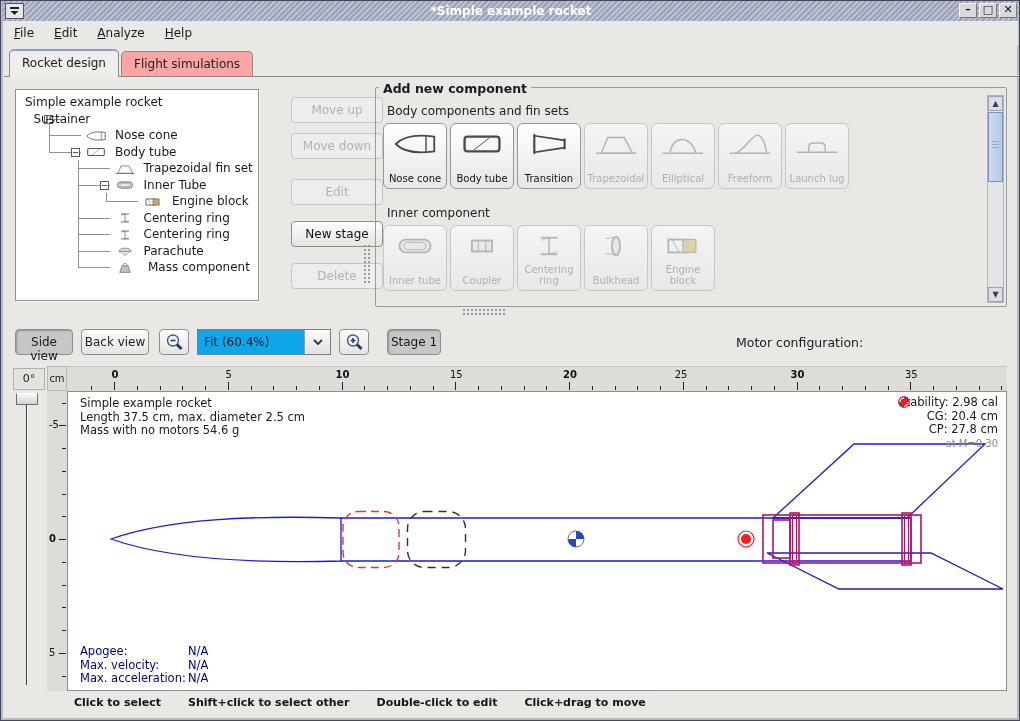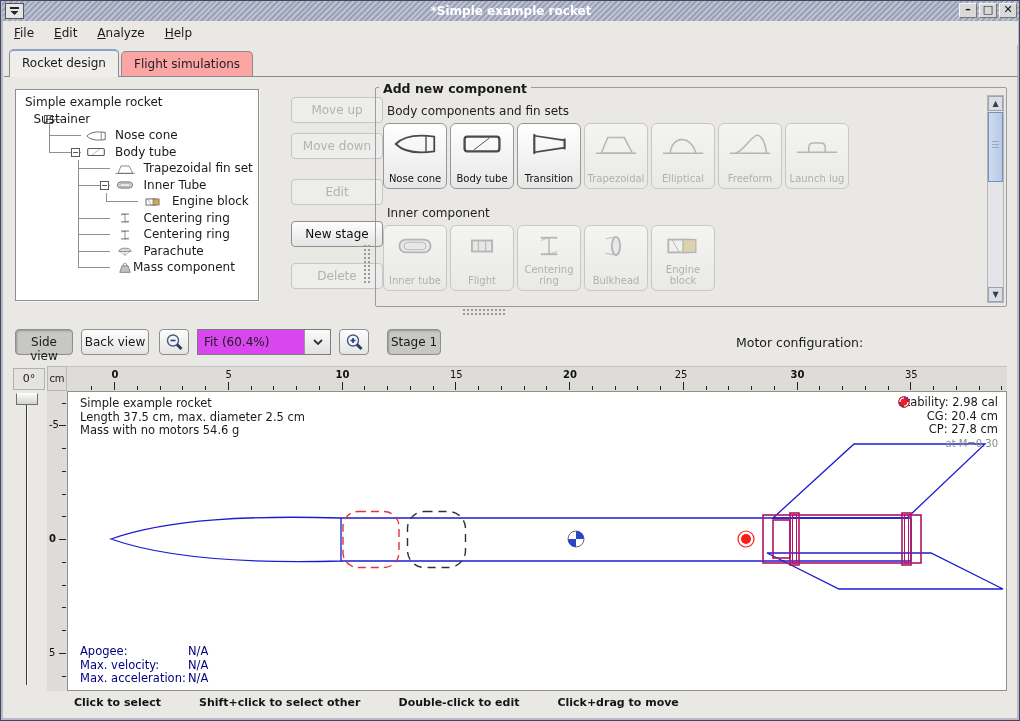--- a/index.html
+++ b/index.html
@@ -71,21 +71,21 @@
   .grip-h { position:absolute; left:461px; top:307px; width:44px; height:7px;
             background-image:radial-gradient(#9a9a9a 30%, transparent 32%); background-size:4px 4px; }
 
   
   .tbtn { position:absolute; top:328px; height:26px; border-radius:4px; text-align:center; padding-top:5px; font-size:12px;
           background:linear-gradient(#fdfdfd,#e4e4e4); border:1px solid #8f8f8f; }
   .tbtn.pressed { background:#c7c7c5; box-shadow:inset 1px 1px 2px rgba(0,0,0,.25); }
   .icon-btn { position:absolute; top:328px; width:30px; height:26px; border-radius:4px;
               background:linear-gradient(#fdfdfd,#e4e4e4); border:1px solid #8f8f8f;
               display:flex; align-items:center; justify-content:center; }
-  .combo { position:absolute; top:328px; height:26px; background:#d946ef; border:1px solid #7d7d7d; display:flex; }
+  .combo { position:absolute; top:328px; height:26px; background:#0ea5e9; border:1px solid #7d7d7d; display:flex; }
   .combo .cval { flex:1; padding:5px 6px 0 6px; white-space:nowrap; overflow:hidden; }
   .combo .carr { width:26px; border-left:1px solid #9a9a9a; background:linear-gradient(#fbfbfb,#e2e2e2);
                  display:flex; align-items:center; justify-content:center; }
   .chev { width:10px; height:6px; }
   .mc-label { position:absolute; top:334px; left:735px; font-size:12.5px; }
 
   
   .rot-box { position:absolute; left:12px; top:367px; width:32px; height:22px; background:#e4e3df; border:1px solid #b0b0ae;
              text-align:center; padding-top:3px; font-size:11px; }
   .cm-box { position:absolute; left:46px; top:365px; width:20px; height:25px; background:#dddcd8; border:1px solid #b9b8b4;
@@ -103,21 +103,21 @@
   .canvas svg { position:absolute; left:0; top:0; }
   .info-block { position:absolute; left:12px; top:5px; font-size:11.5px; line-height:13.5px; color:#1a1a1a; }
   .stab-block { position:absolute; right:8px; top:4px; text-align:right; font-size:11.5px; line-height:13.5px; }
   .stab-line { display:flex; justify-content:flex-end; align-items:center; gap:4px; }
   .mach { color:#8a8a8a; font-size:10px; }
   .flight-block { position:absolute; left:12px; top:253px; font-size:11.5px; line-height:13.5px; }
   .frow { display:flex; }
   .frow .fl { width:108px; }
 
   
-  .statusbar { position:absolute; left:3px; top:692px; width:814px; height:24px; display:flex; gap:38px;
+  .statusbar { position:absolute; left:3px; top:692px; width:814px; height:24px; display:flex; gap:27px;
                padding-left:70px; padding-top:3px; font-weight:bold; font-size:11px; color:#141414; }
 </style>
 </head>
 <body>
 
 <div class="window">
 
   <div class="titlebar">
     <div class="titlebar-title">*Simple example rocket</div>
     <div class="win-menu-btn">
@@ -238,21 +238,21 @@
           </svg></div>
         <div class="tlabel" style="left: 127.5px;">Parachute</div>
       </div>
       <div class="trow">
         <div class="gline" style="left: 61.5px; top: 0px; width: 1px; height: 8.5px;"></div>
         <div class="gline" style="left: 61.5px; top: 8px; width: 32px; height: 1px;"></div>
         <div class="ticon" style="left: 95.5px;"><svg width="26" height="14" viewBox="0 0 48 32">
             <path d="M17,11 L31,11 L36,26 L12,26 Z" fill="#c0c0c0" stroke="#5a5a5a" stroke-width="1.4"></path>
             <path d="M20,11 L20,8 Q20,6 22,6 L26,6 Q28,6 28,8 L28,11" fill="none" stroke="#5a5a5a" stroke-width="1.4"></path>
           </svg></div>
-        <div class="tlabel" style="left: 117px; text-align: right;">Mass component</div>
+        <div class="tlabel" style="left: 132px; text-align: right;">Mass component</div>
       </div>
     </div>
 
   <div class="act-btn off" style="top:96px">Move up</div>
   <div class="act-btn off" style="top:132px">Move down</div>
   <div class="act-btn off" style="top:178px">Edit</div>
   <div class="act-btn on" style="top:220px">New stage</div>
   <div class="act-btn off" style="top:262px">Delete</div>
 
   <div class="grip-v"></div>
@@ -320,21 +320,21 @@
           <rect x="12" y="12" width="24" height="8" rx="4" fill="none" stroke="#b5b5b3" stroke-width="1"></rect>
         </svg>
         <div class="clabel">Inner tube</div>
       </div>
       <div class="comp-btn off">
         <svg width="44" height="30" viewBox="0 0 48 32">
           <rect x="13" y="10" width="22" height="12" fill="#e8e8e8" stroke="#b5b5b3" stroke-width="2"></rect>
           <line x1="20" y1="10" x2="20" y2="22" stroke="#b5b5b3" stroke-width="1.2"></line>
           <line x1="28" y1="10" x2="28" y2="22" stroke="#b5b5b3" stroke-width="1.2"></line>
         </svg>
-        <div class="clabel">Flight</div>
+        <div class="clabel">Coupler</div>
       </div>
       <div class="comp-btn off">
         <svg width="44" height="30" viewBox="0 0 48 32">
           <line x1="15" y1="7" x2="33" y2="7" stroke="#b5b5b3" stroke-width="2"></line>
           <line x1="15" y1="25" x2="33" y2="25" stroke="#b5b5b3" stroke-width="2"></line>
           <line x1="24" y1="7" x2="24" y2="25" stroke="#b5b5b3" stroke-width="1.6"></line>
           <line x1="15" y1="10" x2="24" y2="7" stroke="#b5b5b3" stroke-width="0.8"></line>
           <line x1="24" y1="25" x2="33" y2="22" stroke="#b5b5b3" stroke-width="0.8"></line>
         </svg>
         <div class="clabel">Centering ring</div>

